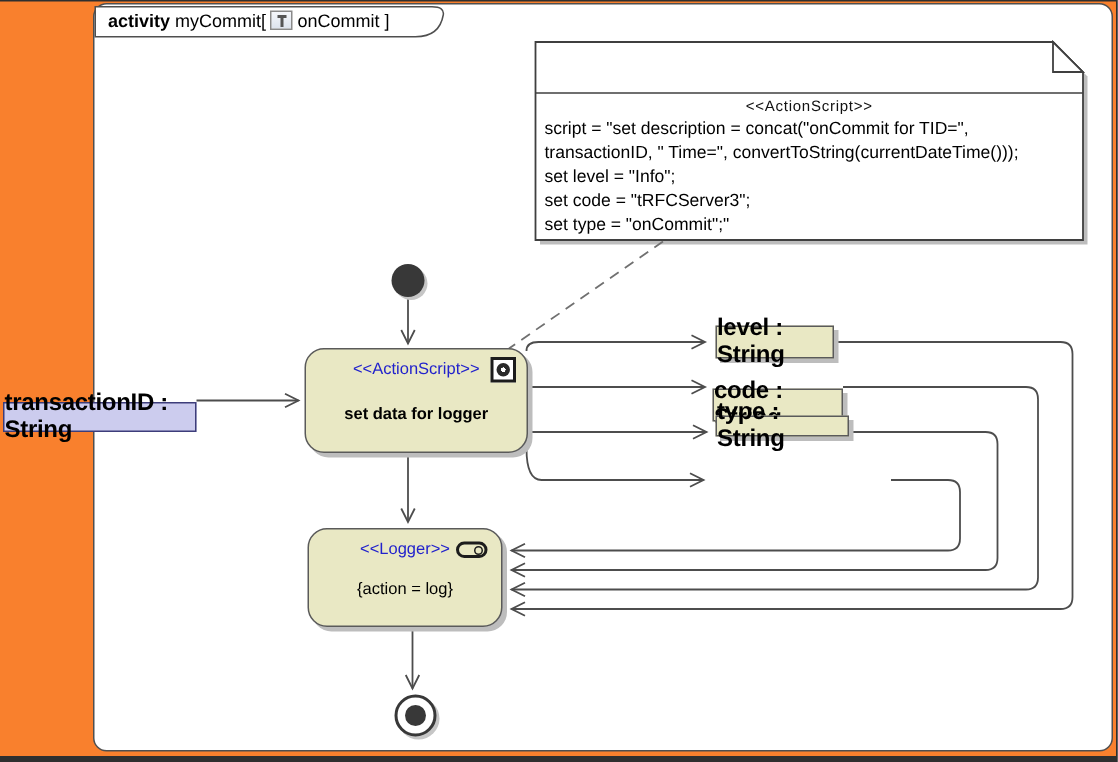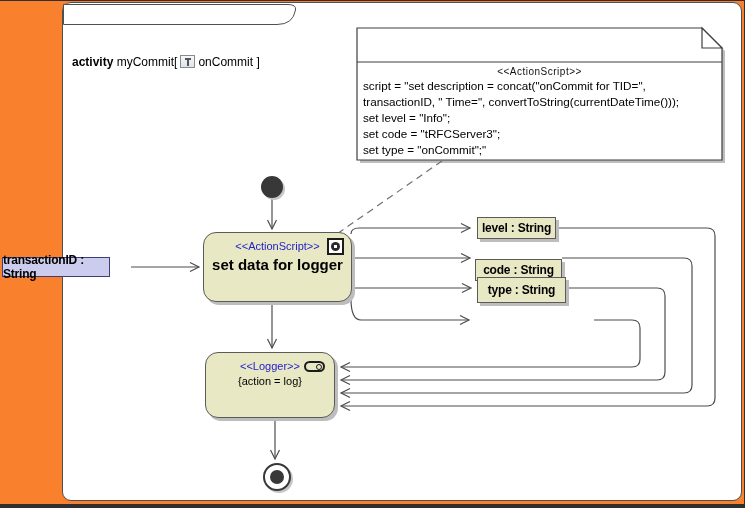--- a/index.html
+++ b/index.html
@@ -17,41 +17,41 @@
   #stage{position:relative;width:745px;height:508px;background:#2f2f2f;overflow:hidden;}
   #orange-bg{position:absolute;left:0;top:1px;width:744px;height:503px;background:var(--accent);}
   #canvas{position:absolute;left:62px;top:2px;width:680px;height:499px;background:#fff;
           border:1px solid #4f4f4f;border-radius:9px;}
   svg.overlay{position:absolute;left:0;top:0;width:745px;height:508px;pointer-events:none;}
   .abs{position:absolute;}
   .edge{fill:none;stroke:var(--edge);stroke-width:1.2;stroke-linejoin:round;}
   .dashed{fill:none;stroke:#707070;stroke-width:1.2;stroke-dasharray:7 5;}
 
   
-  #tab-text{left:72px;top:7px;font-size:12px;color:#000;white-space:nowrap;margin-top:48px;}
+  #tab-text{left:72px;top:7px;font-size:12px;color:#000;white-space:nowrap;}
   #tab-text .kw{font-weight:bold;}
   .diagram-icon{display:inline-block;width:15px;height:13px;border:1px solid #8a8a8a;
       background:linear-gradient(#f5f7fb,#dde3ed);vertical-align:-2px;margin:0 3px;position:relative;}
   .diagram-icon i{position:absolute;left:4px;top:2px;width:6px;height:2px;background:#555;}
   .diagram-icon b{position:absolute;left:6px;top:2px;width:2px;height:8px;background:#555;}
 
   
   #note-stereo{left:357px;top:66px;width:365px;text-align:center;font-size:10px;letter-spacing:.5px;color:#111;}
   .note-line{left:363px;width:356px;font-size:11.7px;line-height:15.8px;color:#000;white-space:nowrap;}
 
   
   .action{background:var(--node-fill);border:1px solid var(--node-border);border-radius:13px;
           box-shadow:3px 3px 0 var(--shadow);}
   .stereo{color:var(--stereotype);font-size:11px;text-align:center;margin-top:7px;}
-  .aname{font-weight:bold;font-size:15px;color:#000;text-align:center;margin-top:4px;}
-  .constraint{font-size:11px;color:#000;text-align:center;margin-top:3px;}
+  .aname{font-weight:bold;font-size:11px;color:#000;text-align:center;margin-top:18px;}
+  .constraint{font-size:11px;color:#000;text-align:center;margin-top:15px;}
 
   
   .pin{background:var(--node-fill);border:1px solid var(--node-border);box-shadow:3px 3px 0 var(--shadow);
-       font-weight:bold;font-size:12px;letter-spacing:-0.2px;color:#000;display:flex;align-items:center;justify-content:center;}
+       font-weight:bold;font-size:16px;letter-spacing:-0.2px;color:#000;display:flex;align-items:center;justify-content:center;}
   #input-pin{background:var(--pin-fill);border:1px solid var(--pin-border);box-shadow:none;}
 
   
   #initial-node{left:261px;top:176px;width:22px;height:22px;border-radius:50%;background:#383838;
                 box-shadow:2px 2px 0 #c6c6c6;}
   #final-node{left:263px;top:463px;width:28px;height:28px;border-radius:50%;border:2px solid #383838;
               background:#fff;box-shadow:2px 2px 0 #c6c6c6;display:flex;align-items:center;justify-content:center;}
   #final-node .dot{width:14px;height:14px;border-radius:50%;background:#383838;}
 
   
@@ -116,31 +116,31 @@
   <div class="abs" id="initial-node"></div>
 
   <div class="abs action" style="left:203px;top:232px;width:149px;height:70px;">
     <div class="stereo">&lt;&lt;ActionScript&gt;&gt;</div>
     <div class="aname">set data for logger</div>
     <div class="as-icon">
         <i></i>
       </div>
   </div>
 
-  <div class="abs pin" id="input-pin" style="left:2px;top:257px;width:108px;height:20px;">
+  <div class="abs pin" id="input-pin" style="left:2px;top:268px;width:129px;height:20px;">
     <span>transactionID : String</span>
   </div>
 
   <div class="abs pin" style="left:477px;top:217px;width:79px;height:22px;">
     <span>level : String</span>
   </div>
   <div class="abs pin" style="left:475px;top:259px;width:87px;height:22px;">
     <span>code : String</span>
   </div>
-  <div class="abs pin" style="left:477px;top:277px;width:89px;height:26px;">
+  <div class="abs pin" style="left:477px;top:277px;width:89px;height:14px;">
     <span>type : String</span>
   </div>
 
   <div class="abs action" style="left:205px;top:352px;width:130px;height:66px;">
     <div class="stereo">&lt;&lt;Logger&gt;&gt;</div>
     <div class="constraint">{action = log}</div>
     <div class="lg-icon">
         <i></i>
       </div>
   </div>

